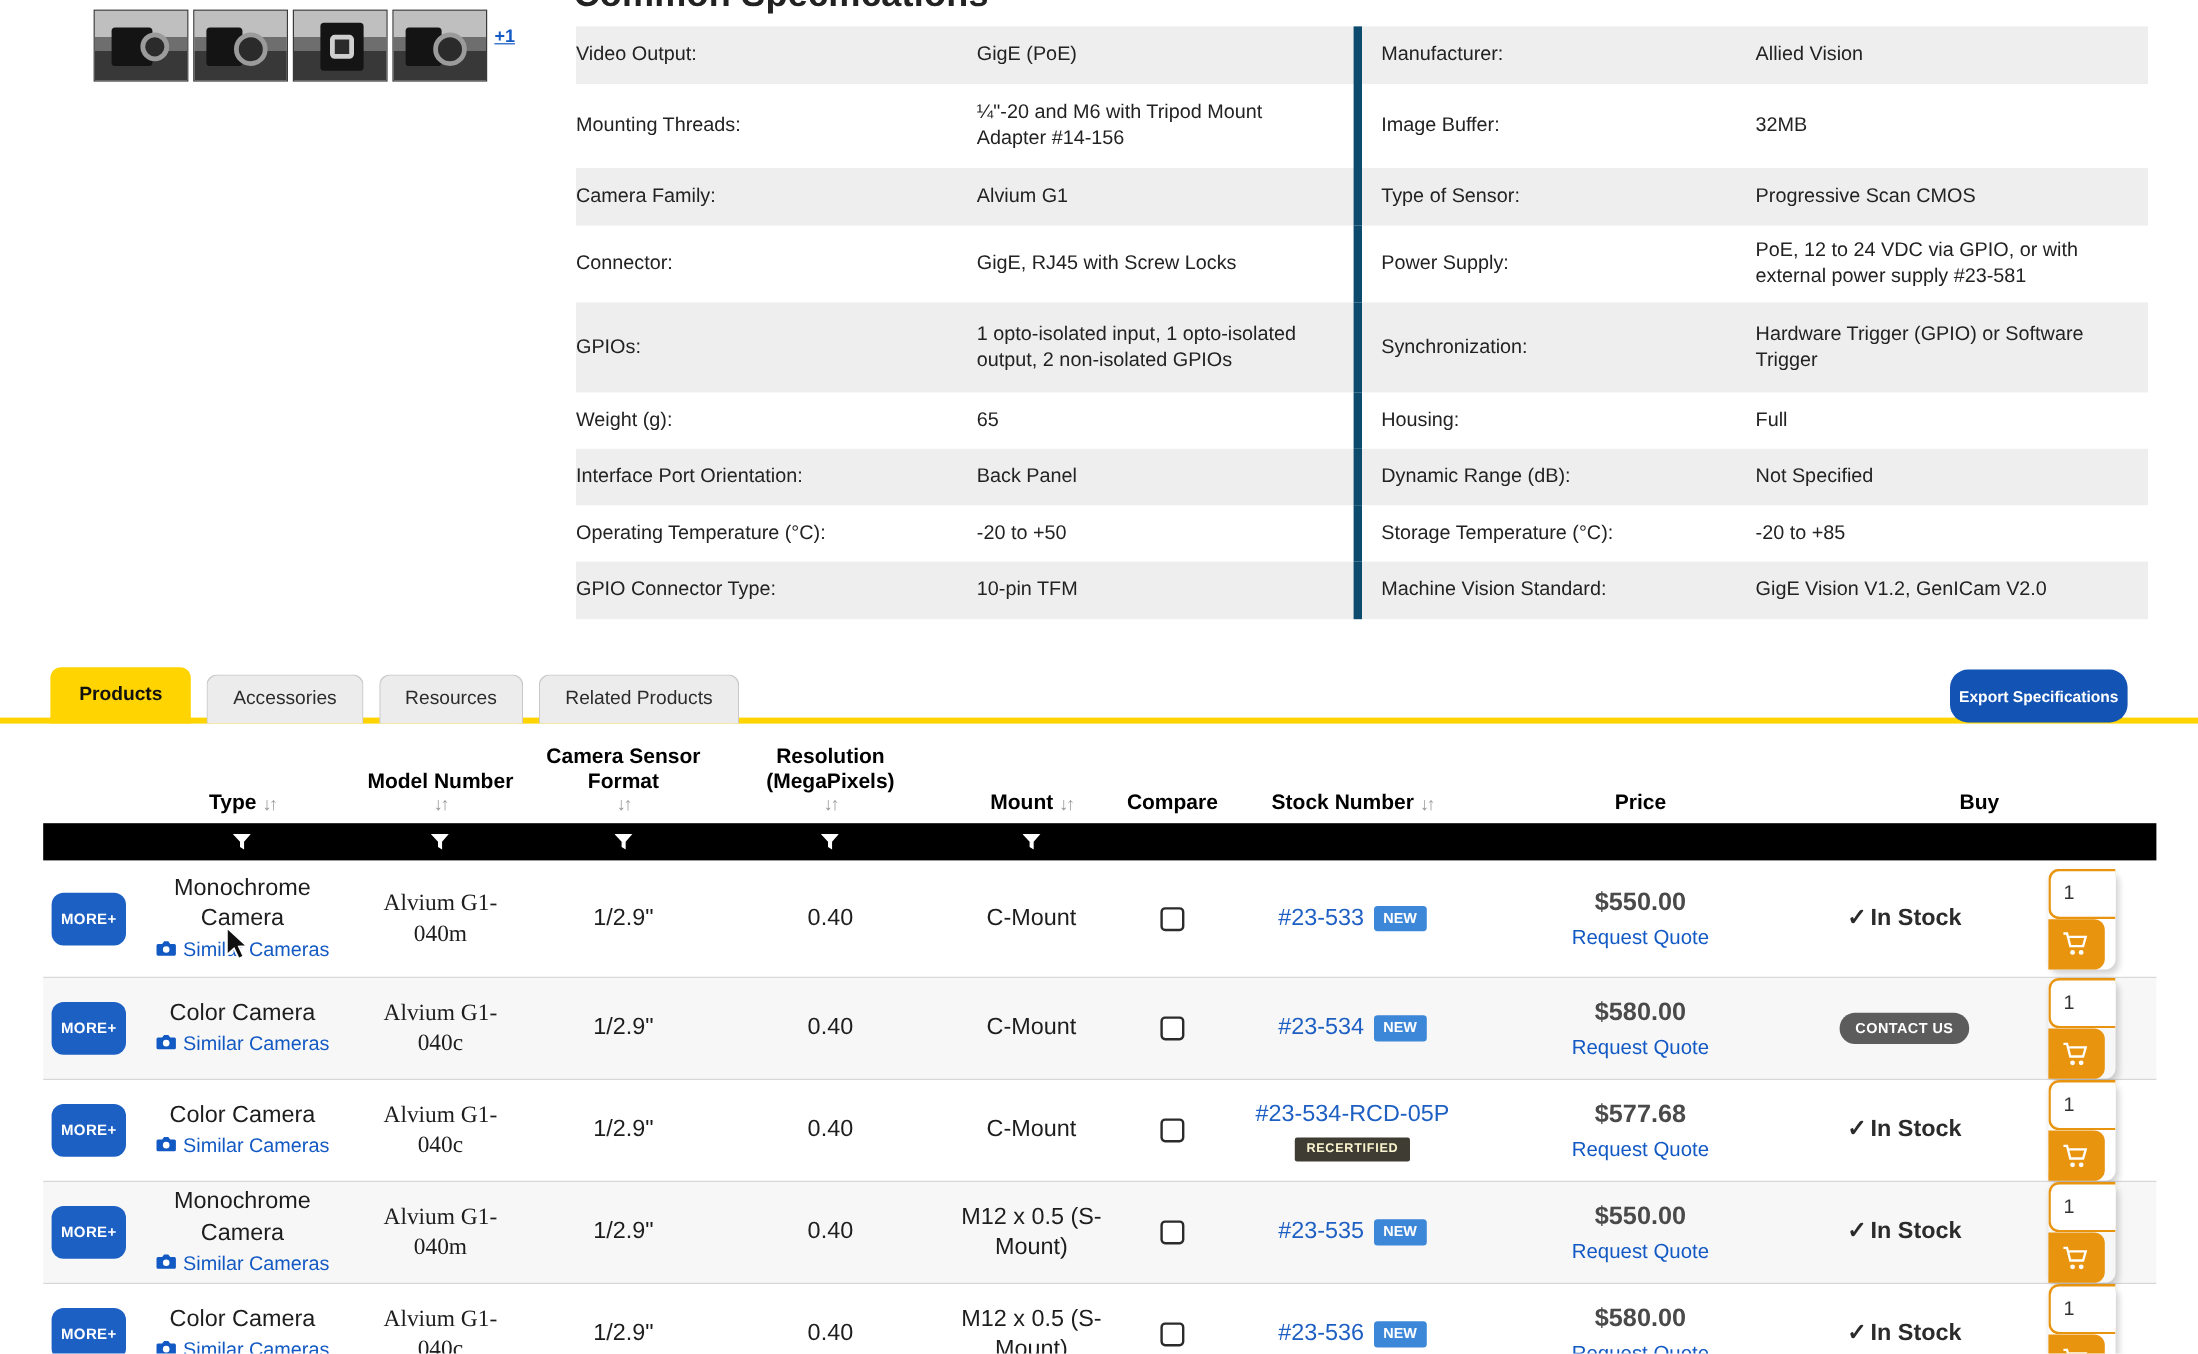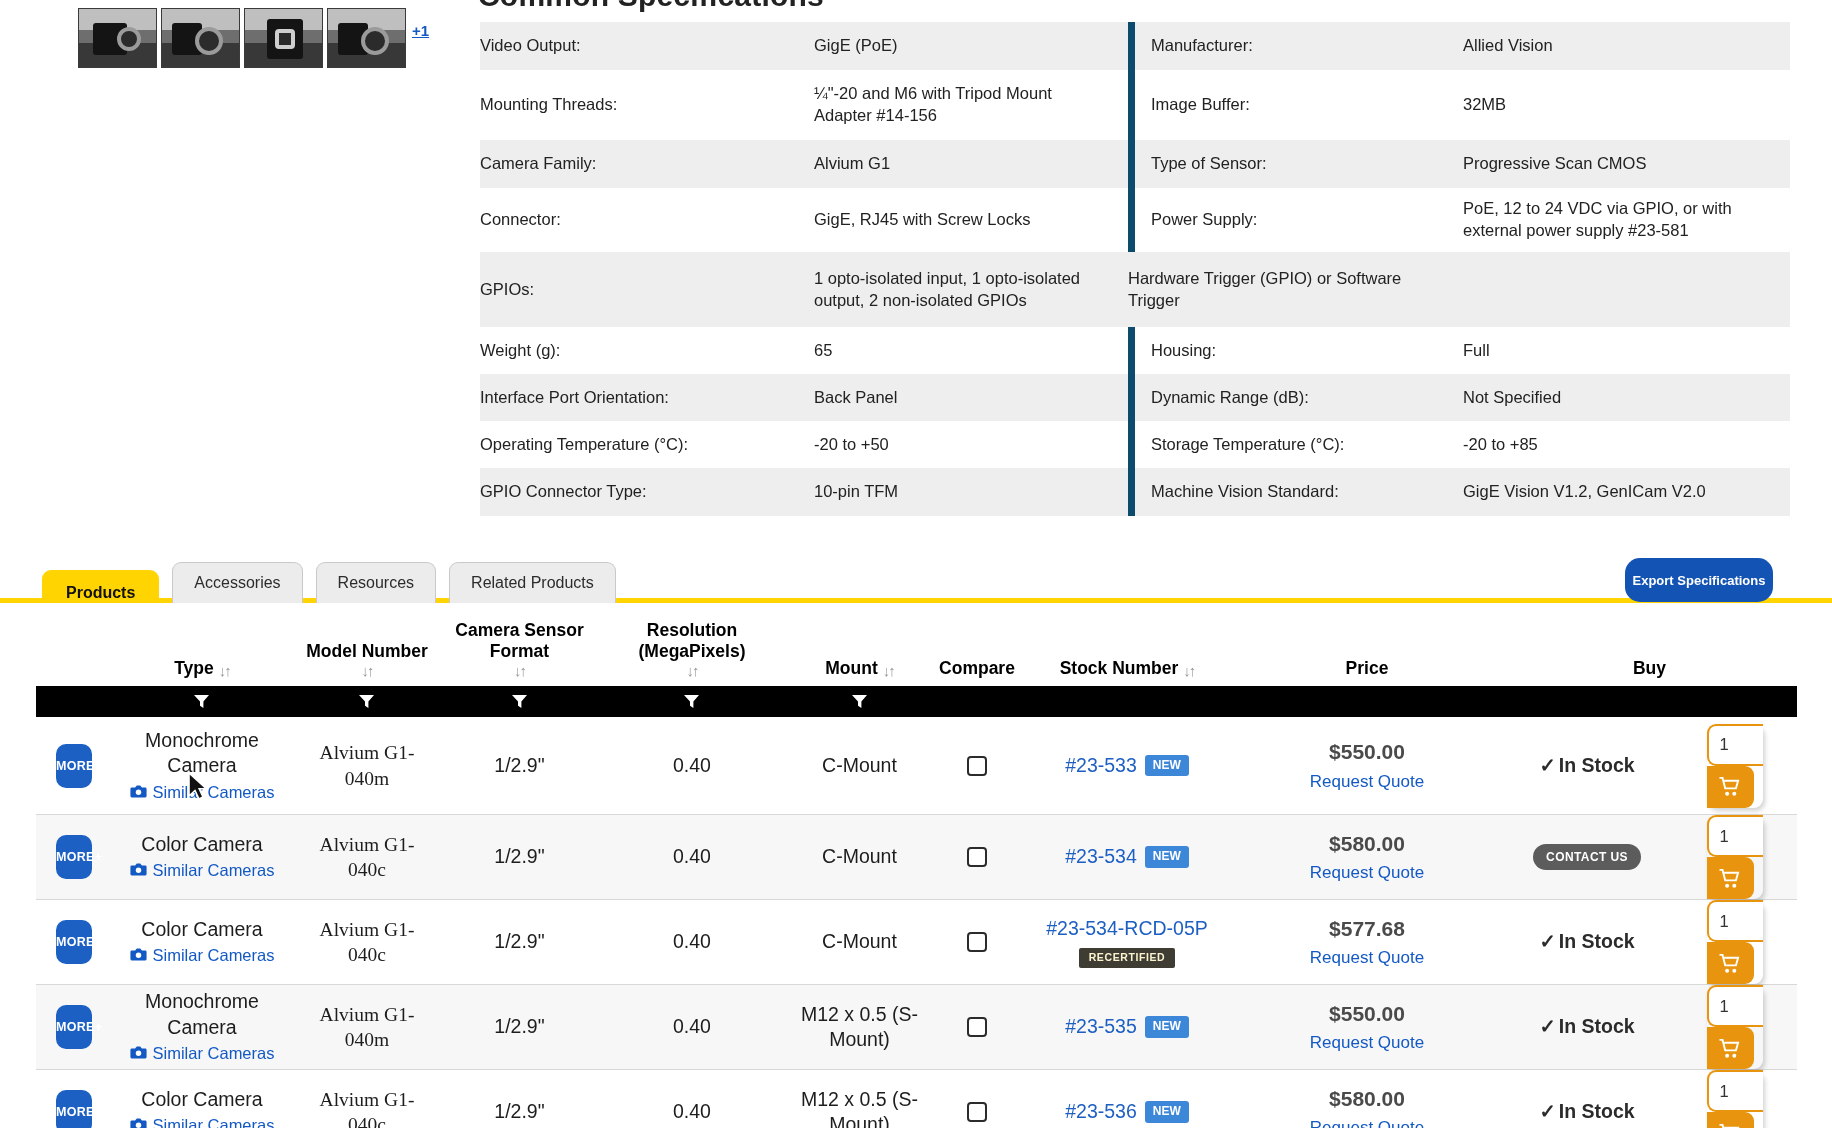--- a/index.html
+++ b/index.html
@@ -36,21 +36,21 @@
   .spec-row:nth-child(6){min-height:47px}
   .spec-row:nth-child(7){min-height:47px}
   .spec-row:nth-child(8){min-height:47px}
   .spec-row:nth-child(9){min-height:48px}
 
   
   .tabs-bar { position:absolute; left:0; top:598px; width:1832px; height:5px; background:#ffd400; }
   .tabs { position:absolute; left:42px; top:557px; display:flex; gap:13px; align-items:flex-end; height:46px; }
   .tab { font-size:16px; padding:11px 21px; background:#ececec; border:1px solid #c9c9c9; border-bottom:none;
     border-radius:9px 9px 0 0; color:#2c2c2c; cursor:pointer; white-space:nowrap; }
-  .tab.active { background:#ffd400; border:none; font-weight:bold; color:#111; padding:14px 24px 1px; border-radius:9px 9px 0 0; }
+  .tab.active { background:#ffd400; border:none; font-weight:bold; color:#111; padding:14px 24px 15px; border-radius:9px 9px 0 0; }
   .export-btn { position:absolute; left:1625px; top:558px; width:148px; height:44px; background:#1353b4;
     color:#fff; font-size:13px; font-weight:bold; border:none; border-radius:15px; cursor:pointer;
     font-family:"Liberation Sans", sans-serif; }
 
   
   .ptable { position:absolute; left:36px; top:620px; width:1761px; }
   .pgrid { display:grid; grid-template-columns:76px 180px 150px 155px 190px 145px 90px 210px 270px 170px 125px; }
   .phead { align-items:end; }
   .hcell { display:flex; flex-wrap:wrap; justify-content:center; align-content:flex-end; column-gap:5px;
     text-align:center; font-weight:bold; font-size:17.5px; padding-bottom:7px; min-height:47px; cursor:pointer; color:#000; }
@@ -59,21 +59,21 @@
   .sort-arrows { color:#9a9a9a; font-size:15px; font-weight:bold; letter-spacing:-2px; align-self:flex-end; }
   .filter-bar { height:31px; background:#000; align-items:center; }
   .funnel { display:flex; justify-content:center; align-items:center; cursor:pointer; }
 
   .prow { align-items:center; border-top:1px solid #d8d8d8; }
   .prow > div { text-align:center; font-size:19.5px; line-height:1.3; display:flex; flex-direction:column;
     align-items:center; justify-content:center; }
   .prow.shaded { background:#f7f7f7; }
   .r1{min-height:97px} .r2{min-height:75px} .r3{min-height:74px} .r4{min-height:84px} .r5{min-height:76px}
 
-  .more-btn { background:#1c60c4; color:#fff; border:none; border-radius:10px; width:36px; height:44px;
+  .more-btn { background:#1c60c4; color:#fff; border:none; border-radius:10px; width:62px; height:44px;
     font-size:12.5px; font-weight:bold; cursor:pointer; font-family:"Liberation Sans", sans-serif; letter-spacing:.3px; }
   .similar { display:flex; align-items:center; gap:6px; color:#1359c4; font-size:16.5px; margin-top:3px;
     cursor:pointer; text-decoration:none; }
   .model-inner { display:inline-block; max-width:112px;font-family:Liberation Serif, serif; }
   .checkbox { width:20px; height:20px; border:2px solid #2b2b2b; border-radius:4px; background:#fff; cursor:pointer; display:inline-block; }
   .stock-line { display:flex; align-items:center; gap:8px; }
   .stock-link { color:#1e5fc3; font-size:19.5px; text-decoration:none; cursor:pointer; }
   .new-badge { background:#3d87d9; color:#fff; font-size:12px; font-weight:bold; padding:3px 8px; border-radius:3px; }
   .recert-badge { background:#3f3d33; color:#faf3cf; font-size:10.5px; font-weight:bold; letter-spacing:.6px;
     padding:3px 10px; border-radius:2px; margin-top:7px; }
@@ -136,20 +136,21 @@
   </div>
   <div class="spec-row">
     <div class="spec-cell spec-label1">Connector:</div>
       <div class="spec-cell">GigE, RJ45 with Screw Locks</div>
     <div class="spec-cell spec-label2">Power Supply:</div>
       <div class="spec-cell">PoE, 12 to 24 VDC via GPIO, or with external power supply #23-581</div>
   </div>
   <div class="spec-row shaded">
     <div class="spec-cell spec-label1">GPIOs:</div>
       <div class="spec-cell">1 opto-isolated input, 1 opto-isolated output, 2 non-isolated GPIOs</div>
+    <div class="spec-cell spec-label2">Synchronization:</div>
       <div class="spec-cell">Hardware Trigger (GPIO) or Software Trigger</div>
   </div>
   <div class="spec-row">
     <div class="spec-cell spec-label1">Weight (g):</div>
       <div class="spec-cell">65</div>
     <div class="spec-cell spec-label2">Housing:</div>
       <div class="spec-cell">Full</div>
   </div>
   <div class="spec-row shaded">
     <div class="spec-cell spec-label1">Interface Port Orientation:</div>

